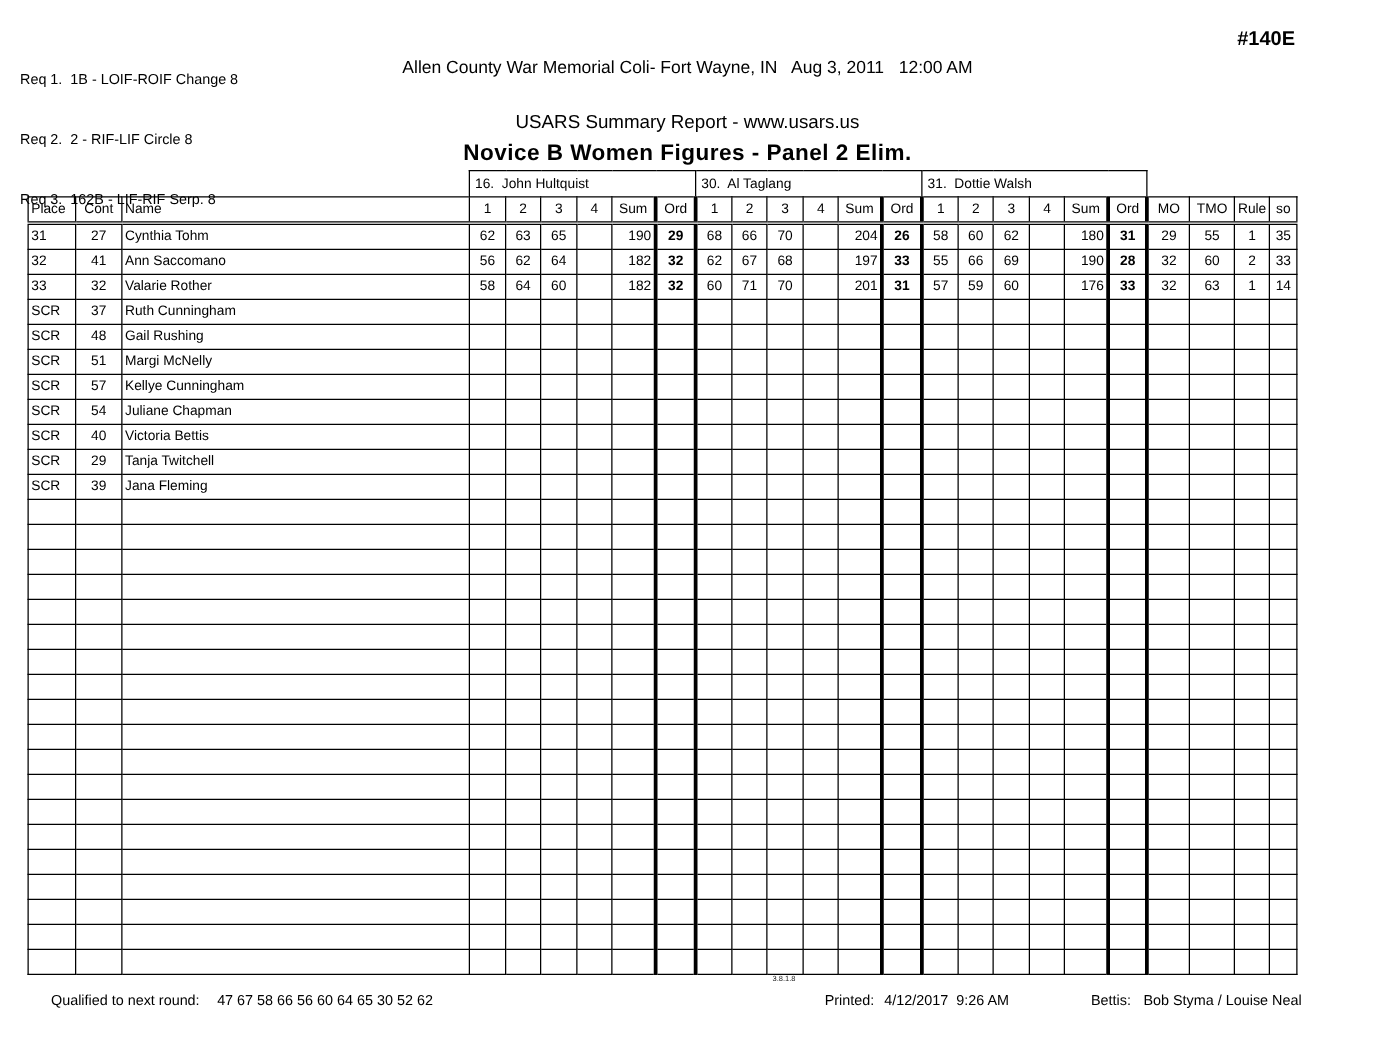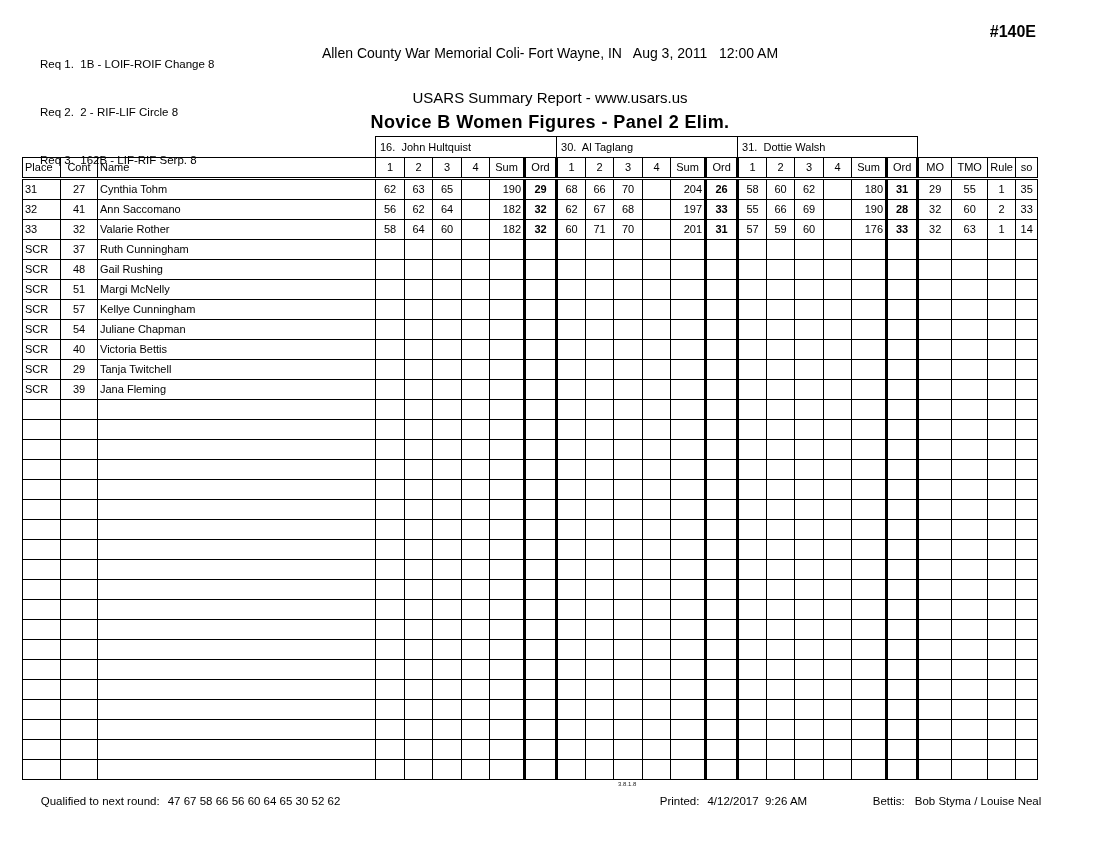--- a/index.html
+++ b/index.html
@@ -3,21 +3,21 @@
 <meta charset="utf-8">
 <style>
   html,body { margin:0; padding:0; background:#fff; }
   .page {
     position:relative; width:1100px; height:850px;
     background:#ffffff; color:#000;
     font-family:"Liberation Sans", sans-serif;
     overflow:hidden;
   }
   
-  .req { position:absolute; left:40px; top:24px; font-size:11.5px; line-height:16px; white-space:pre; }
+  .req { position:absolute; left:16px; top:24px; font-size:11.5px; line-height:16px; white-space:pre; }
   
   .chead { position:absolute; left:0; width:100%; text-align:center; }
   .title  { top:22px; font-size:18px; font-weight:700; }
   .venue  { top:45px; font-size:14px; white-space:pre; }
   .event  { top:64px; font-size:18px; font-weight:700; letter-spacing:0.4px;margin-top:48px; }
   .rtype  { top:89px; font-size:15px; }
   .rnum   { position:absolute; top:23px; right:64px; font-size:16px; font-weight:700; }
 
   
   table.results {
@@ -37,21 +37,21 @@
   .results td.ord  { border-left:3px solid #000; border-right:3px solid #000; }
   .results td.bold { font-weight:700; }
   .al { text-align:left; padding-left:4px; }
   .ac { text-align:center; }
   .ar { text-align:right; padding-right:3px; }
   .name { padding-left:6px; }
 
   
   .foot { position:absolute; font-size:11.5px; white-space:pre; }
   .qualified { left:28px;  top:783px; }
-  .qualified .val { margin-left:8px; }
+  .qualified .val { margin-left:14px; }
   .version   { left:618px; top:781px; font-size:6px; color:#222; }
   .printed   { left:647px; top:783px; }
   .printed .val { margin-left:8px; }
   .scorer    { left:860px; top:783px; }
   .scorer .val { margin-left:10px; }
 </style>
 </head>
 <body>
 
 <div class="page">

